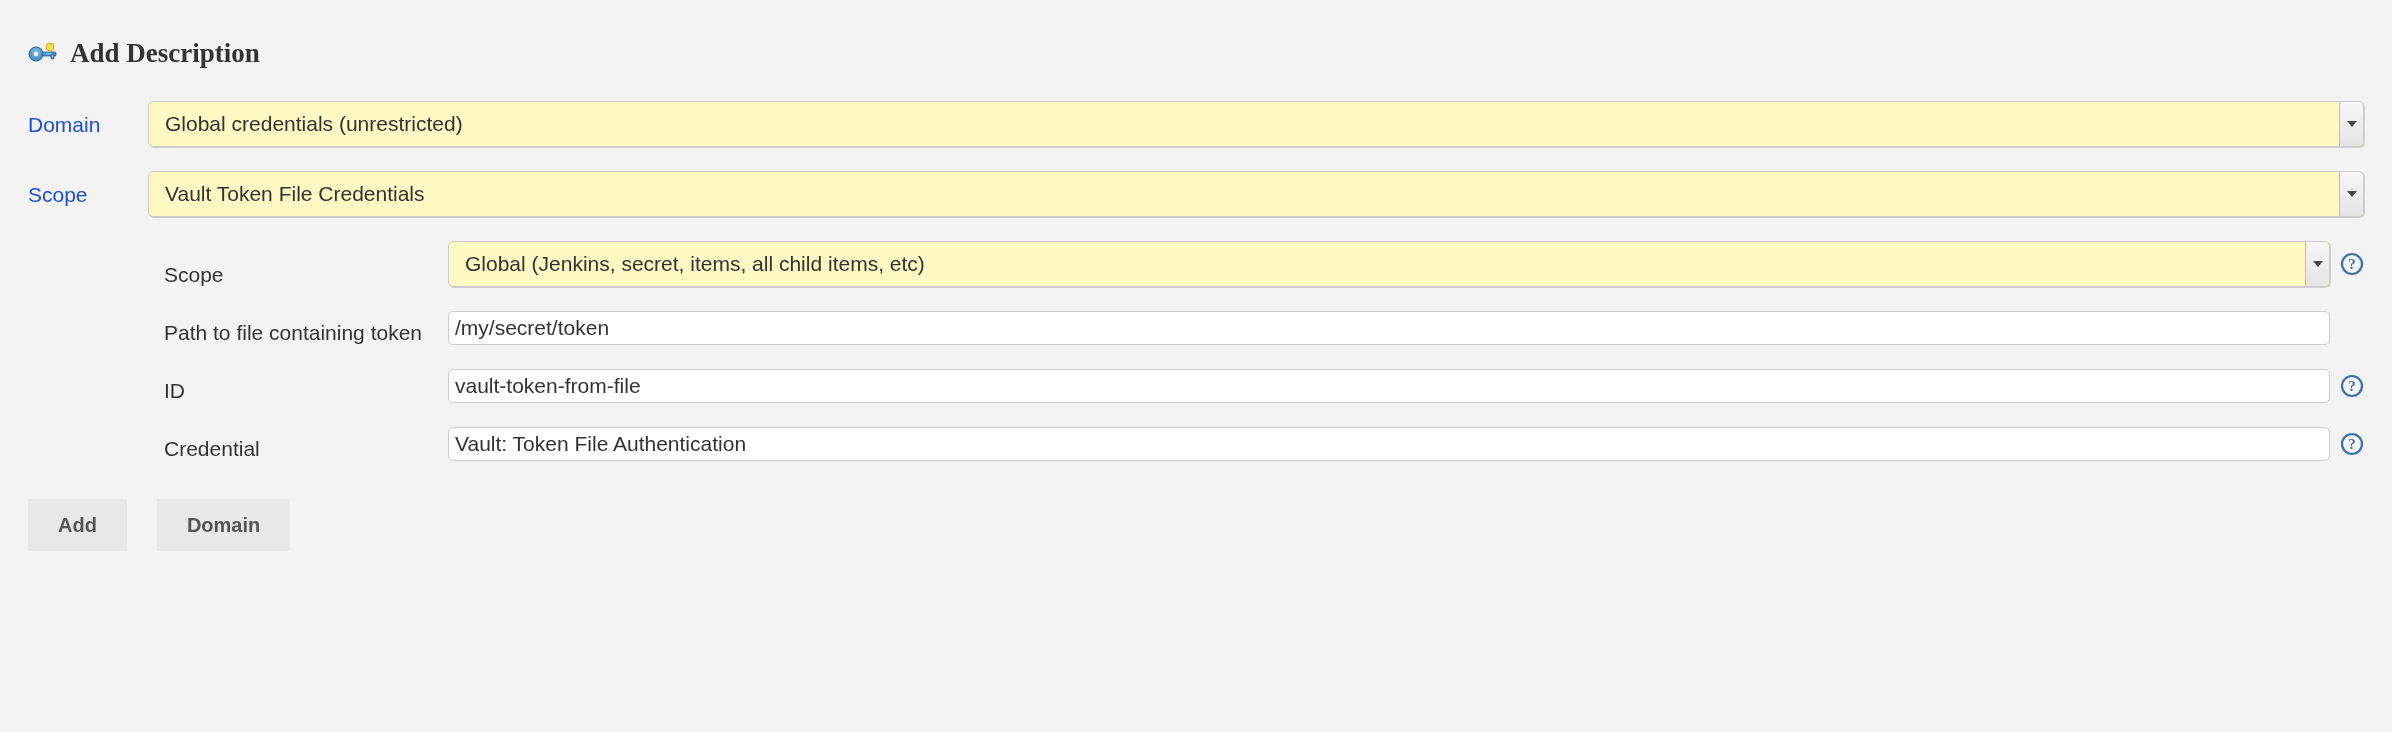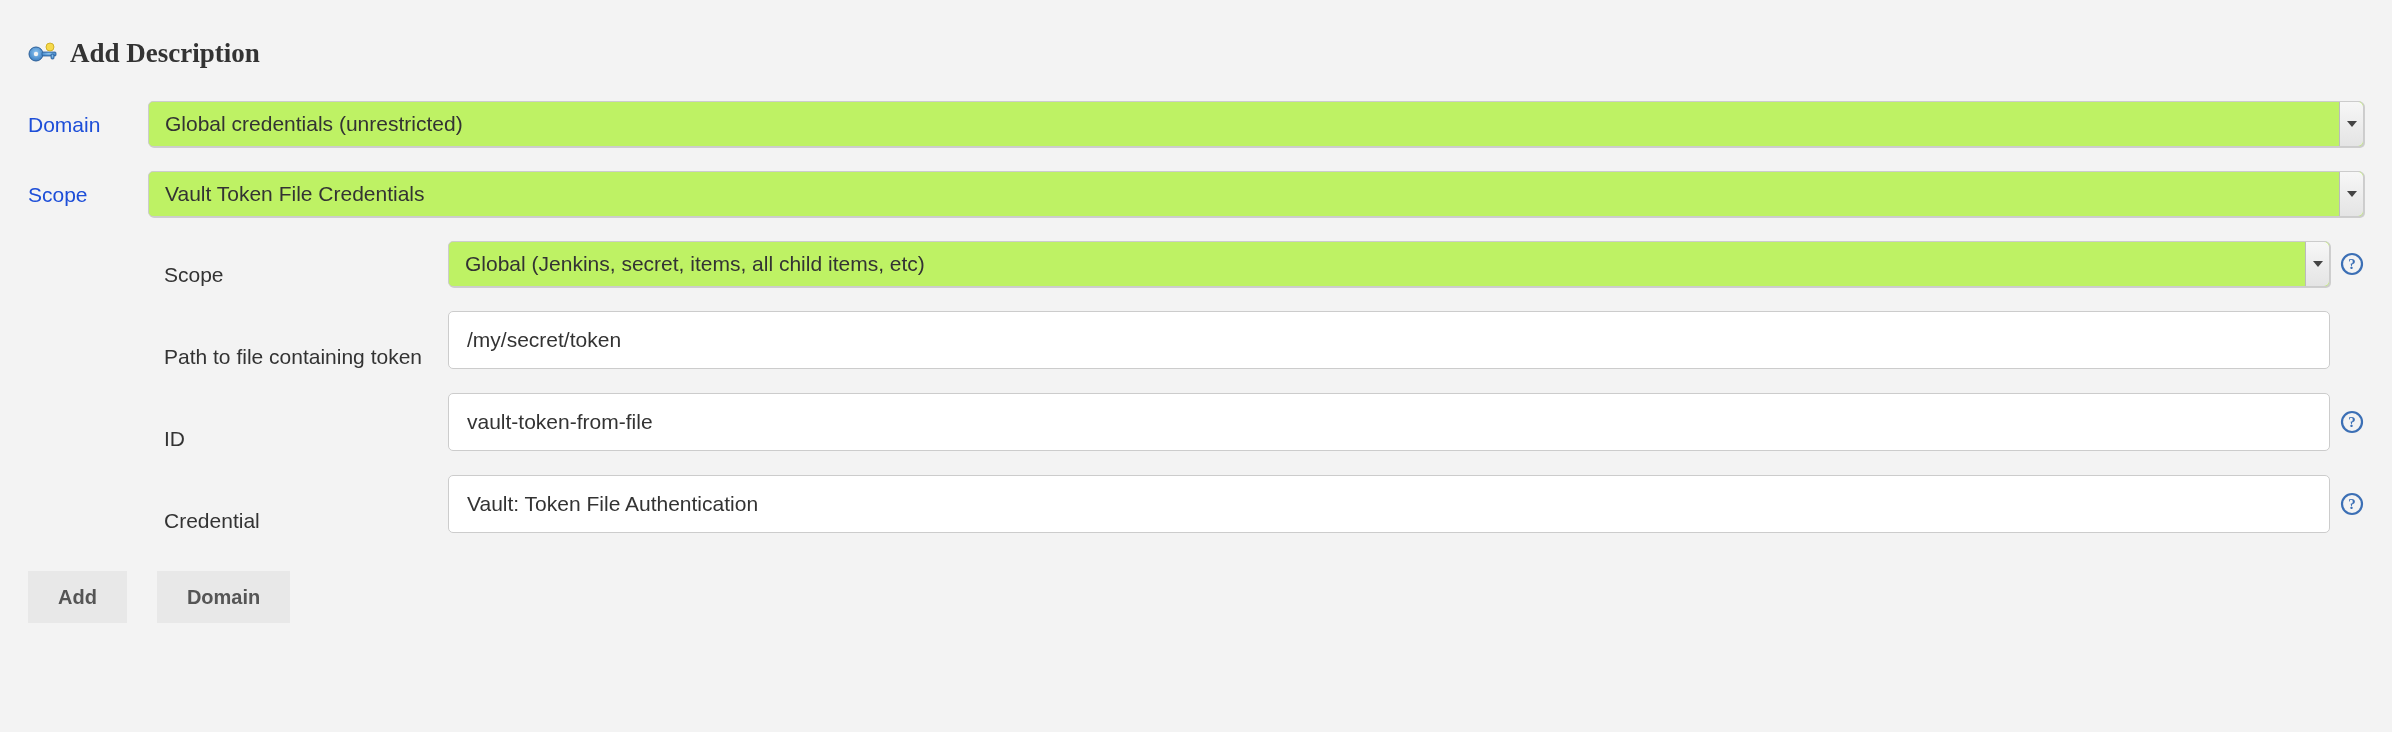--- a/index.html
+++ b/index.html
@@ -45,21 +45,21 @@
   }
   .field-col {
     flex: 1;
     display: flex;
     align-items: center;
     gap: 10px;
   }
   .select-wrap {
     flex: 1;
     position: relative;
-    background: #bef264;
+    background: #fef9c3;
     border: 1px solid #ccc;
     border-radius: 5px;
     height: 46px;
     box-shadow: 1px 1px 0 rgba(0,0,0,.15);
   }
   .select-wrap .sel-display {
     position:absolute;
     left: 16px;
     top: 50%;
     transform: translateY(-50%);
@@ -88,25 +88,25 @@
   .sub-rows {
     margin-left: 120px;
   }
   .sub-row {
     display:flex;
     align-items:flex-end;
     margin-bottom: 24px;
   }
   .text-input {
     flex:1;
-    height: 58px;
+    height: 34px;
     border: 1px solid #ccc;
     border-radius: 5px;
     background:#fff;
-    padding: 0 18px;
+    padding: 0 6px;
     font-size: 21px;
     color: #333;
     outline:none;
   }
   .help-icon {
     width: 24px; height:24px;
     flex-shrink:0;
     cursor:pointer;
   }
   .help-icon svg { display:block; }

